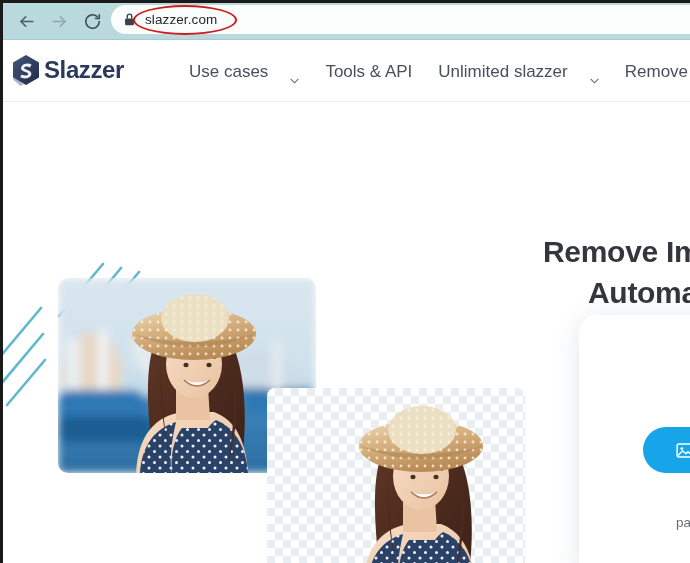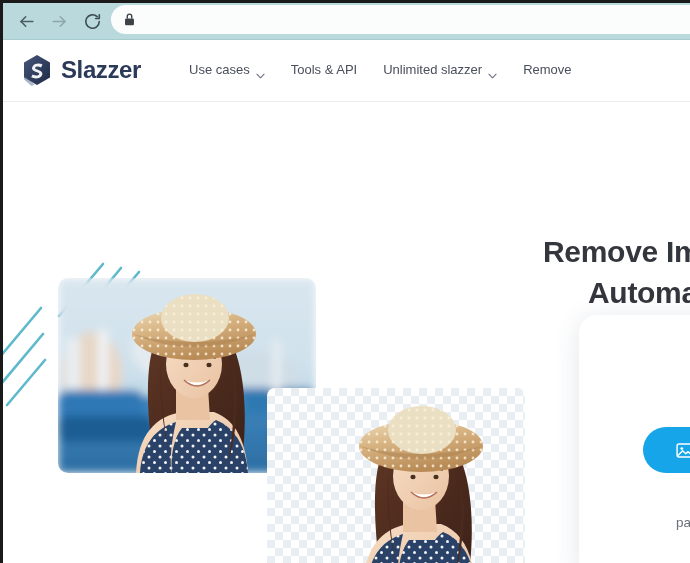--- a/index.html
+++ b/index.html
@@ -106,45 +106,45 @@
     position: absolute;
     left: 0; top: 0;
     width: 690px;
     height: 62px;
     background: #ffffff;
     border-bottom: 1px solid #ececef;
     box-sizing: border-box;
   }
   .brand {
     position: absolute;
-    left: 19px; top: 14px;
-    display: flex;
-    align-items: center;
-    gap: 9px;
+    left: 8px; top: 14px;
+    display: flex;
+    align-items: center;
+    gap: 3px;
     cursor: pointer;
   }
   .brand-mark { width: 30px; height: 32px; display: block; }
   .brand-name {
     font-size: 24px;
     font-weight: bold;
     color: #2c3a59;
     letter-spacing: -0.4px;
   }
   .main-nav {
     position: absolute;
     left: 186px; top: 22px;
     display: flex;
     align-items: center;
     gap: 26px;
   }
   .nav-link {
     display: flex;
     align-items: center;
-    gap: 6px;
-    font-size: 13px;
+    gap: 22px;
+    font-size: 17px;
     color: #4a4f5c;
     white-space: nowrap;
     cursor: pointer;
   }
   .chev {
     width: 9px; height: 6px;
     display: block;
   }
 
   
@@ -272,20 +272,24 @@
         </span>
       </div>
     </div>
 
     <div class="omnibox">
       <span class="lock-icon">
         <svg width="13" height="15" viewBox="0 0 14 16" fill="none" stroke="#3c4247" stroke-width="1.5">
           <rect x="2.2" y="6.8" width="9.6" height="7.4" rx="1.3" fill="#3c4247" stroke="none"></rect>
           <path d="M4.6 6.8V4.6a2.4 2.4 0 0 1 4.8 0v2.2"></path>
         </svg>
+      </span>
+      <span class="url-wrap">
+        <span class="url-highlight"></span>
+        <span class="url-text">slazzer.com</span>
       </span>
     </div>
   </div>
 
   <div class="viewport">
 
     <div class="site-header">
       <div class="brand">
         <span class="brand-mark">
           <svg class="photo-svg" viewBox="0 0 30 32">

